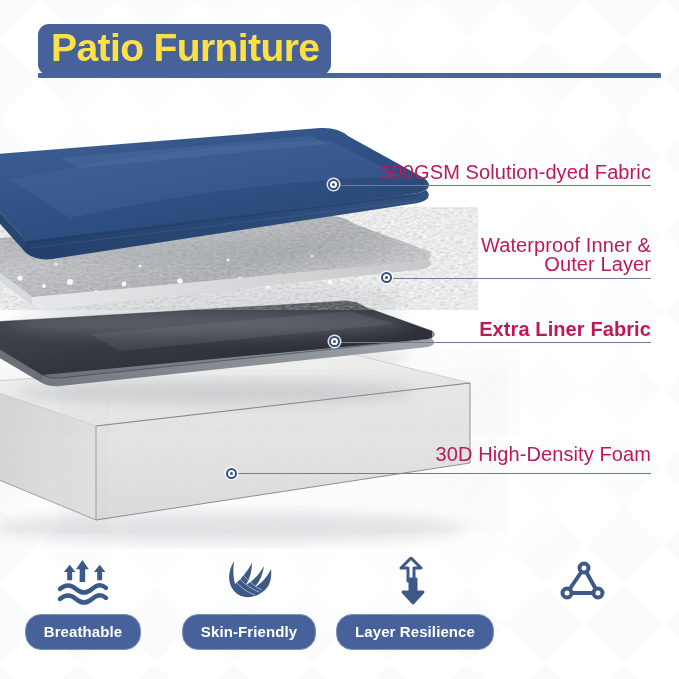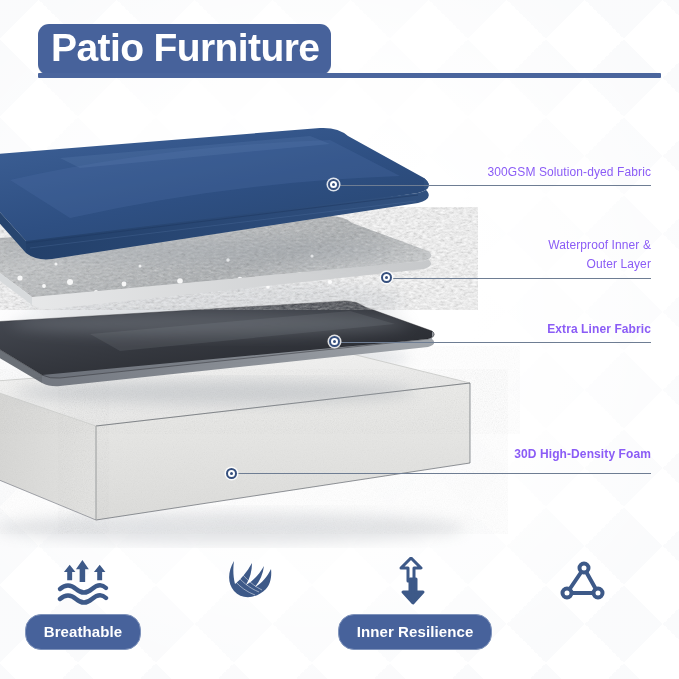--- a/index.html
+++ b/index.html
@@ -51,21 +51,21 @@
   .title-row {
     position: absolute;
     left: 38px;
     top: 24px;
     display: flex;
     align-items: center;
     white-space: nowrap;
   }
   .title-pill {
     background: #47629b;
-    color: #ffffff;
+    color: #fde047;
     font-size: 39px;
     font-weight: bold;
     letter-spacing: -0.6px;
     padding: 2px 12px 5px 13px;
     border-radius: 11px;
     line-height: 44px;
     box-shadow: 0 1px 0 rgba(40,60,100,.25);
   }
   .title-plain {
     color: #2c4673;
@@ -91,22 +91,22 @@
     left: 0;
     top: 96px;
     width: 679px;
     height: 452px;
   }
   .illustration svg { display: block; }
 
   
   .callout {
     position: absolute;
-    color: #8b5cf6;
-    font-size: 12px;
+    color: #be185d;
+    font-size: 20px;
     letter-spacing: .1px;
     line-height: 19px;
     text-align: right;
     white-space: pre-line;
   }
   .callout-line {
     position: absolute;
     height: 1px;
     background: #6e7d93;
   }
@@ -125,21 +125,21 @@
     left: 2px; top: 2px;
     width: 3px; height: 3px;
     border-radius: 50%;
     background: #36507e;
     display: block;
   }
 
   #cal0 { right: 28px; top: 163px; }
   #cal1 { right: 28px; top: 236px; }
   #cal2 { right: 28px; top: 320px; font-weight: bold; }
-  #cal3 { right: 28px; top: 445px; font-weight: bold; }
+  #cal3 { right: 28px; top: 445px; }
 
   #line0 { left: 340px; top: 185px; width: 311px; }
   #line1 { left: 393px; top: 278px; width: 258px; }
   #line2 { left: 341px; top: 342px; width: 310px; }
   #line3 { left: 232px; top: 473px; width: 419px; }
 
   #dot0 { left: 328px; top: 179px; }
   #dot1 { left: 381px; top: 272px; }
   #dot2 { left: 329px; top: 336px; }
   #dot3 { left: 226px; top: 468px; }
@@ -404,30 +404,31 @@
           <path d="M12,4 C6,14 5,26 12,34 C20,43 34,42 44,32 C48,28 50,20 49,12
                    C45,20 40,26 33,30 C38,24 41,17 42,9 C37,18 31,24 24,28
                    C28,21 30,14 30,6 C25,15 19,22 13,27 C11,19 11,11 12,4 Z" fill="#3d5988"></path>
           <g stroke="#ffffff" stroke-width="0.9" opacity=".55" fill="none">
             <path d="M14,8 C20,18 28,27 40,33"></path>
             <path d="M13,16 C19,24 27,31 37,35"></path>
             <path d="M13,24 C18,30 25,35 33,38"></path>
           </g>
         </svg>
       </div>
+      <div class="feature-badge">Skin-Friendly</div>
     </div>
 
     <div class="feature">
       <div class="feature-icon">
         <svg width="46" height="50" viewBox="0 0 46 50">
           <path d="M16,24 L16,11 L9,11 L19,1 L29,11 L22,11 L22,24 Z" fill="none" stroke="#3d5988" stroke-width="3" stroke-linejoin="round"></path>
           <path d="M24,22 L24,35 L31,35 L21,46 L11,35 L18,35 L18,22 Z" fill="#3d5988" stroke="#3d5988" stroke-width="3" stroke-linejoin="round"></path>
         </svg>
       </div>
-      <div class="feature-badge">Inner Resilience</div>
+      <div class="feature-badge">Layer Resilience</div>
     </div>
 
     <div class="feature">
       <div class="feature-icon">
         <svg width="54" height="50" viewBox="0 0 54 50">
           <g stroke="#3d5988" stroke-width="4" fill="none" stroke-linecap="round">
             <path d="M30,11 L13,36"></path>
             <path d="M30,11 L44,36"></path>
             <path d="M13,36 L44,36"></path>
           </g>

